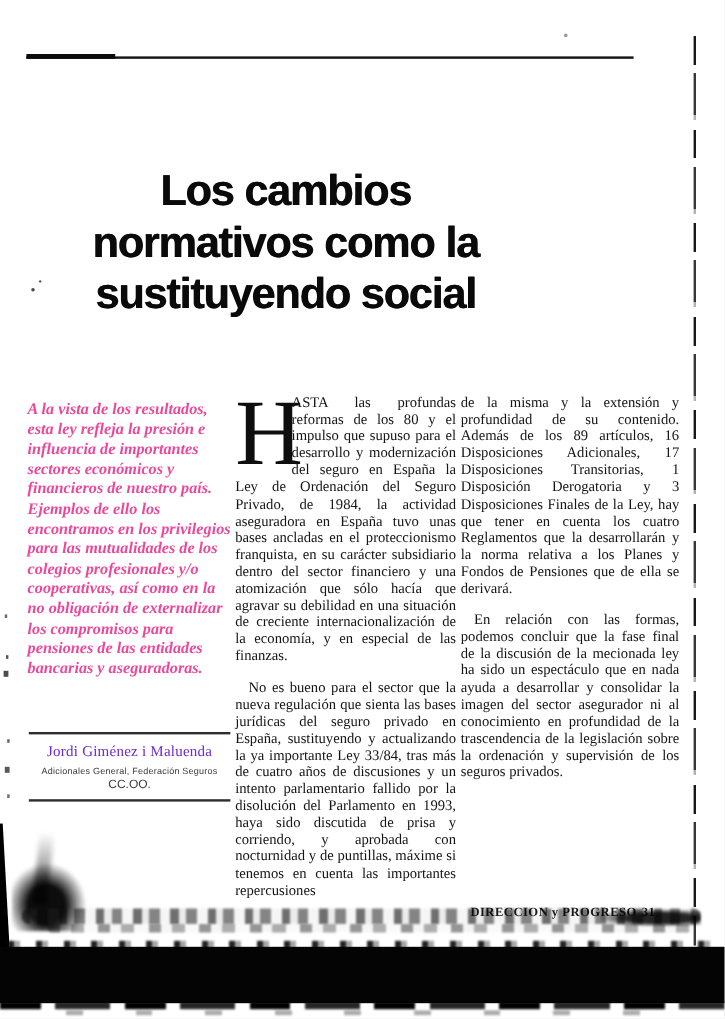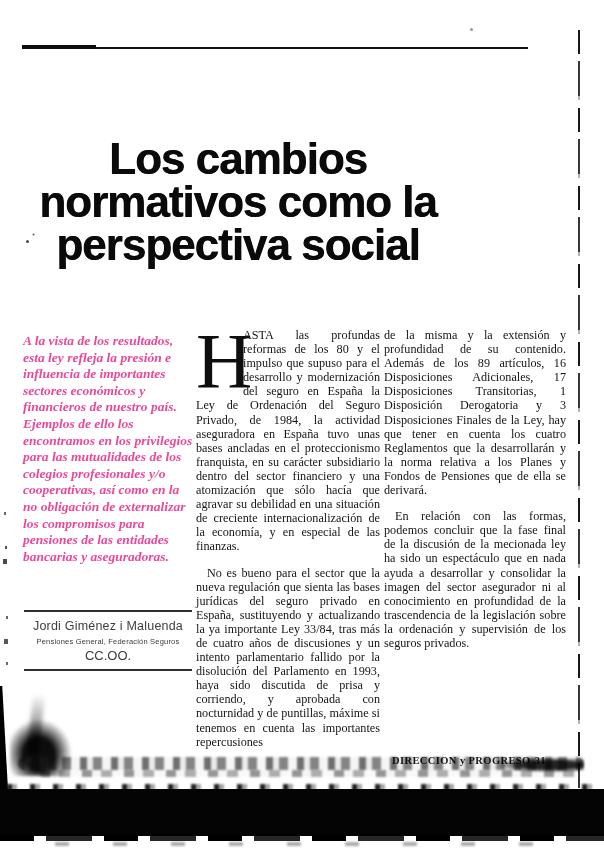--- a/index.html
+++ b/index.html
@@ -17,41 +17,41 @@
     position:absolute;left:578px;top:30px;width:2px;height:758px;
     background:repeating-linear-gradient(180deg,
       rgba(5,5,5,.92) 0 24px, rgba(0,0,0,0) 24px 31px,
       rgba(5,5,5,.8) 31px 66px, rgba(0,0,0,.3) 66px 70px,
       rgba(0,0,0,0) 70px 78px);
   }
   
   .title{
     position:absolute;left:12px;top:137px;width:452px;margin:0;text-align:center;
     font-family:"Liberation Sans",sans-serif;font-weight:700;
-    font-size:44px;line-height:43px;letter-spacing:-1px;color:#0a0a0a;
+    font-size:36px;line-height:43px;letter-spacing:-1px;color:#0a0a0a;
     text-shadow:0.5px 0 0 currentColor;
   }
   .title span{display:block;}
   .stray-mark{position:absolute;left:26px;top:240px;width:3px;height:3px;background:#4a4a4a;border-radius:50%;
     box-shadow:6px -7px 0 -0.5px #555;}
   
   .intro{
     position:absolute;left:22px;top:332px;width:172px;margin:1px;
     font-weight:700;font-style:italic;font-size:13.5px;line-height:16.6px;color:#ec4899;
   }
   
   .byline{
     position:absolute;left:24px;top:610px;width:168px;text-align:center;
     font-family:"Liberation Sans",sans-serif;color:#222;
     border-top:2px solid #2e2e2e;border-bottom:2px solid #2e2e2e;
     padding:7px 0 6px;
   }
-  .byline-name{font-size:12.5px;letter-spacing:.2px;color:#404040;}
+  .byline-name{font-size:12.5px;letter-spacing:.2px;color:#6d28d9;font-family:Liberation Serif, serif;}
   .byline-role{font-size:7.5px;margin-top:4px;color:#3a3a3a;letter-spacing:.2px;}
-  .byline-org{font-size:13px;margin-top:2px;color:#3a3a3a;}
+  .byline-org{font-size:10px;margin-top:2px;color:#3a3a3a;}
   
   .col{position:absolute;top:328px;font-size:12.2px;line-height:14.1px;text-align:justify;color:#141414;}
   .col p{margin:0;}
   .col p.indent{text-indent:11px;margin-top:12px;}
   .col-mid{left:196px;width:184px;}
   .col-right{left:384px;width:182px;}
   .dropcap{
     float:left;font-family:"Liberation Serif",serif;font-weight:400;
     font-size:78px;line-height:60px;height:66px;width:44px;margin:3px 3px 0 0;color:#0e0e0e;
   }
@@ -101,29 +101,29 @@
 <div class="page">
 
   <div class="top-rule"></div>
   <div class="top-rule-thick"></div>
   <div class="top-tick"></div>
   <div class="fold-line"></div>
 
   <h1 class="title">
     <span>Los cambios</span>
     <span>normativos como la</span>
-    <span>perspectiva social</span>
+    <span>sustituyendo social</span>
   </h1>
   <div class="stray-mark"></div>
 
   <p class="intro">A la vista de los resultados, esta ley refleja la presión e influencia de importantes sectores económicos y financieros de nuestro país. Ejemplos de ello los encontramos en los privilegios para las mutualidades de los colegios profesionales y/o cooperativas, así como en la no obligación de externalizar los compromisos para pensiones de las entidades bancarias y aseguradoras.</p>
 
   <div class="byline">
     <div class="byline-name">Jordi Giménez i Maluenda</div>
-    <div class="byline-role">Pensiones General, Federación Seguros</div>
+    <div class="byline-role">Adicionales General, Federación Seguros</div>
     <div class="byline-org">CC.OO.</div>
   </div>
 
   <div class="col col-mid">
     <p><span class="dropcap">H</span><span>ASTA las profundas reformas de los 80 y el impulso que supuso para el desarrollo y modernización del seguro en España la Ley de Ordenación del Seguro Privado, de 1984, la actividad aseguradora en España tuvo unas bases ancladas en el proteccionismo franquista, en su carácter subsidiario dentro del sector financiero y una atomización que sólo hacía que agravar su debilidad en una situación de creciente internacionalización de la economía, y en especial de las finanzas.</span></p>
     <p class="indent">No es bueno para el sector que la nueva regulación que sienta las bases jurídicas del seguro privado en España, sustituyendo y actualizando la ya importante Ley 33/84, tras más de cuatro años de discusiones y un intento parlamentario fallido por la disolución del Parlamento en 1993, haya sido discutida de prisa y corriendo, y aprobada con nocturnidad y de puntillas, máxime si tenemos en cuenta las importantes repercusiones</p>
   </div>
 
   <div class="col col-right">
     <p>de la misma y la extensión y profundidad de su contenido. Además de los 89 artículos, 16 Disposiciones Adicionales, 17 Disposiciones Transitorias, 1 Disposición Derogatoria y 3 Disposiciones Finales de la Ley, hay que tener en cuenta los cuatro Reglamentos que la desarrollarán y la norma relativa a los Planes y Fondos de Pensiones que de ella se derivará.</p>

